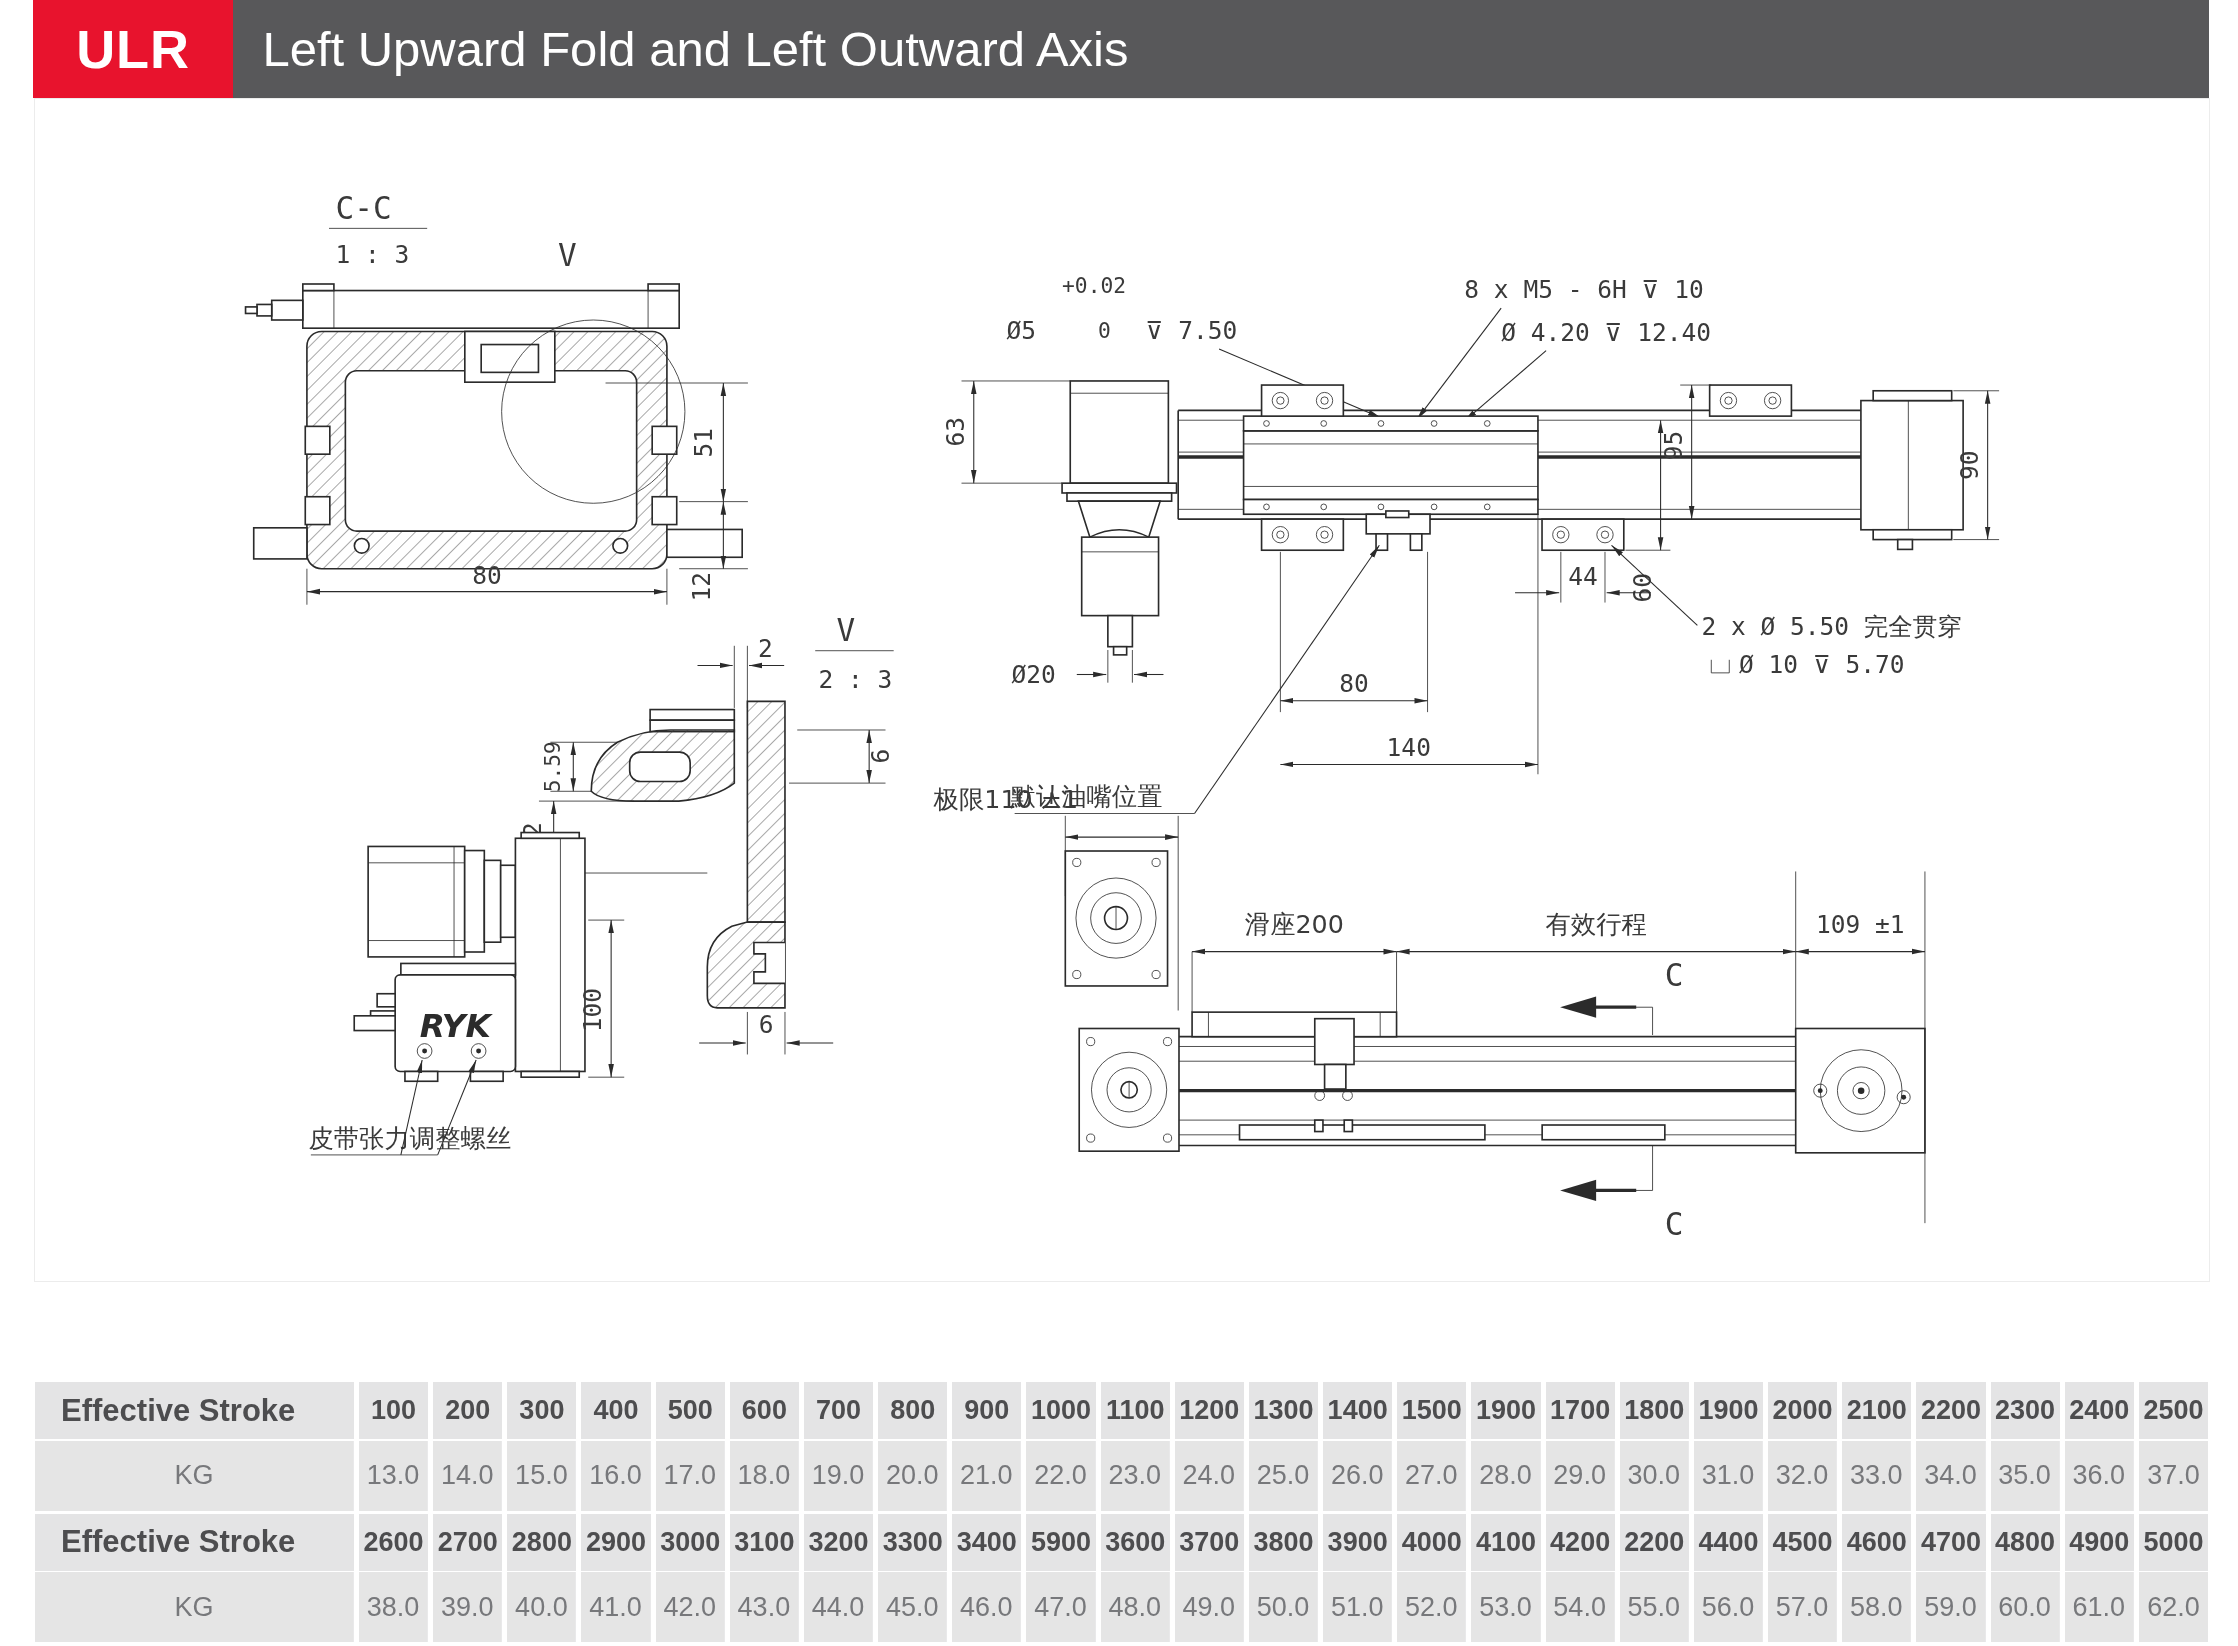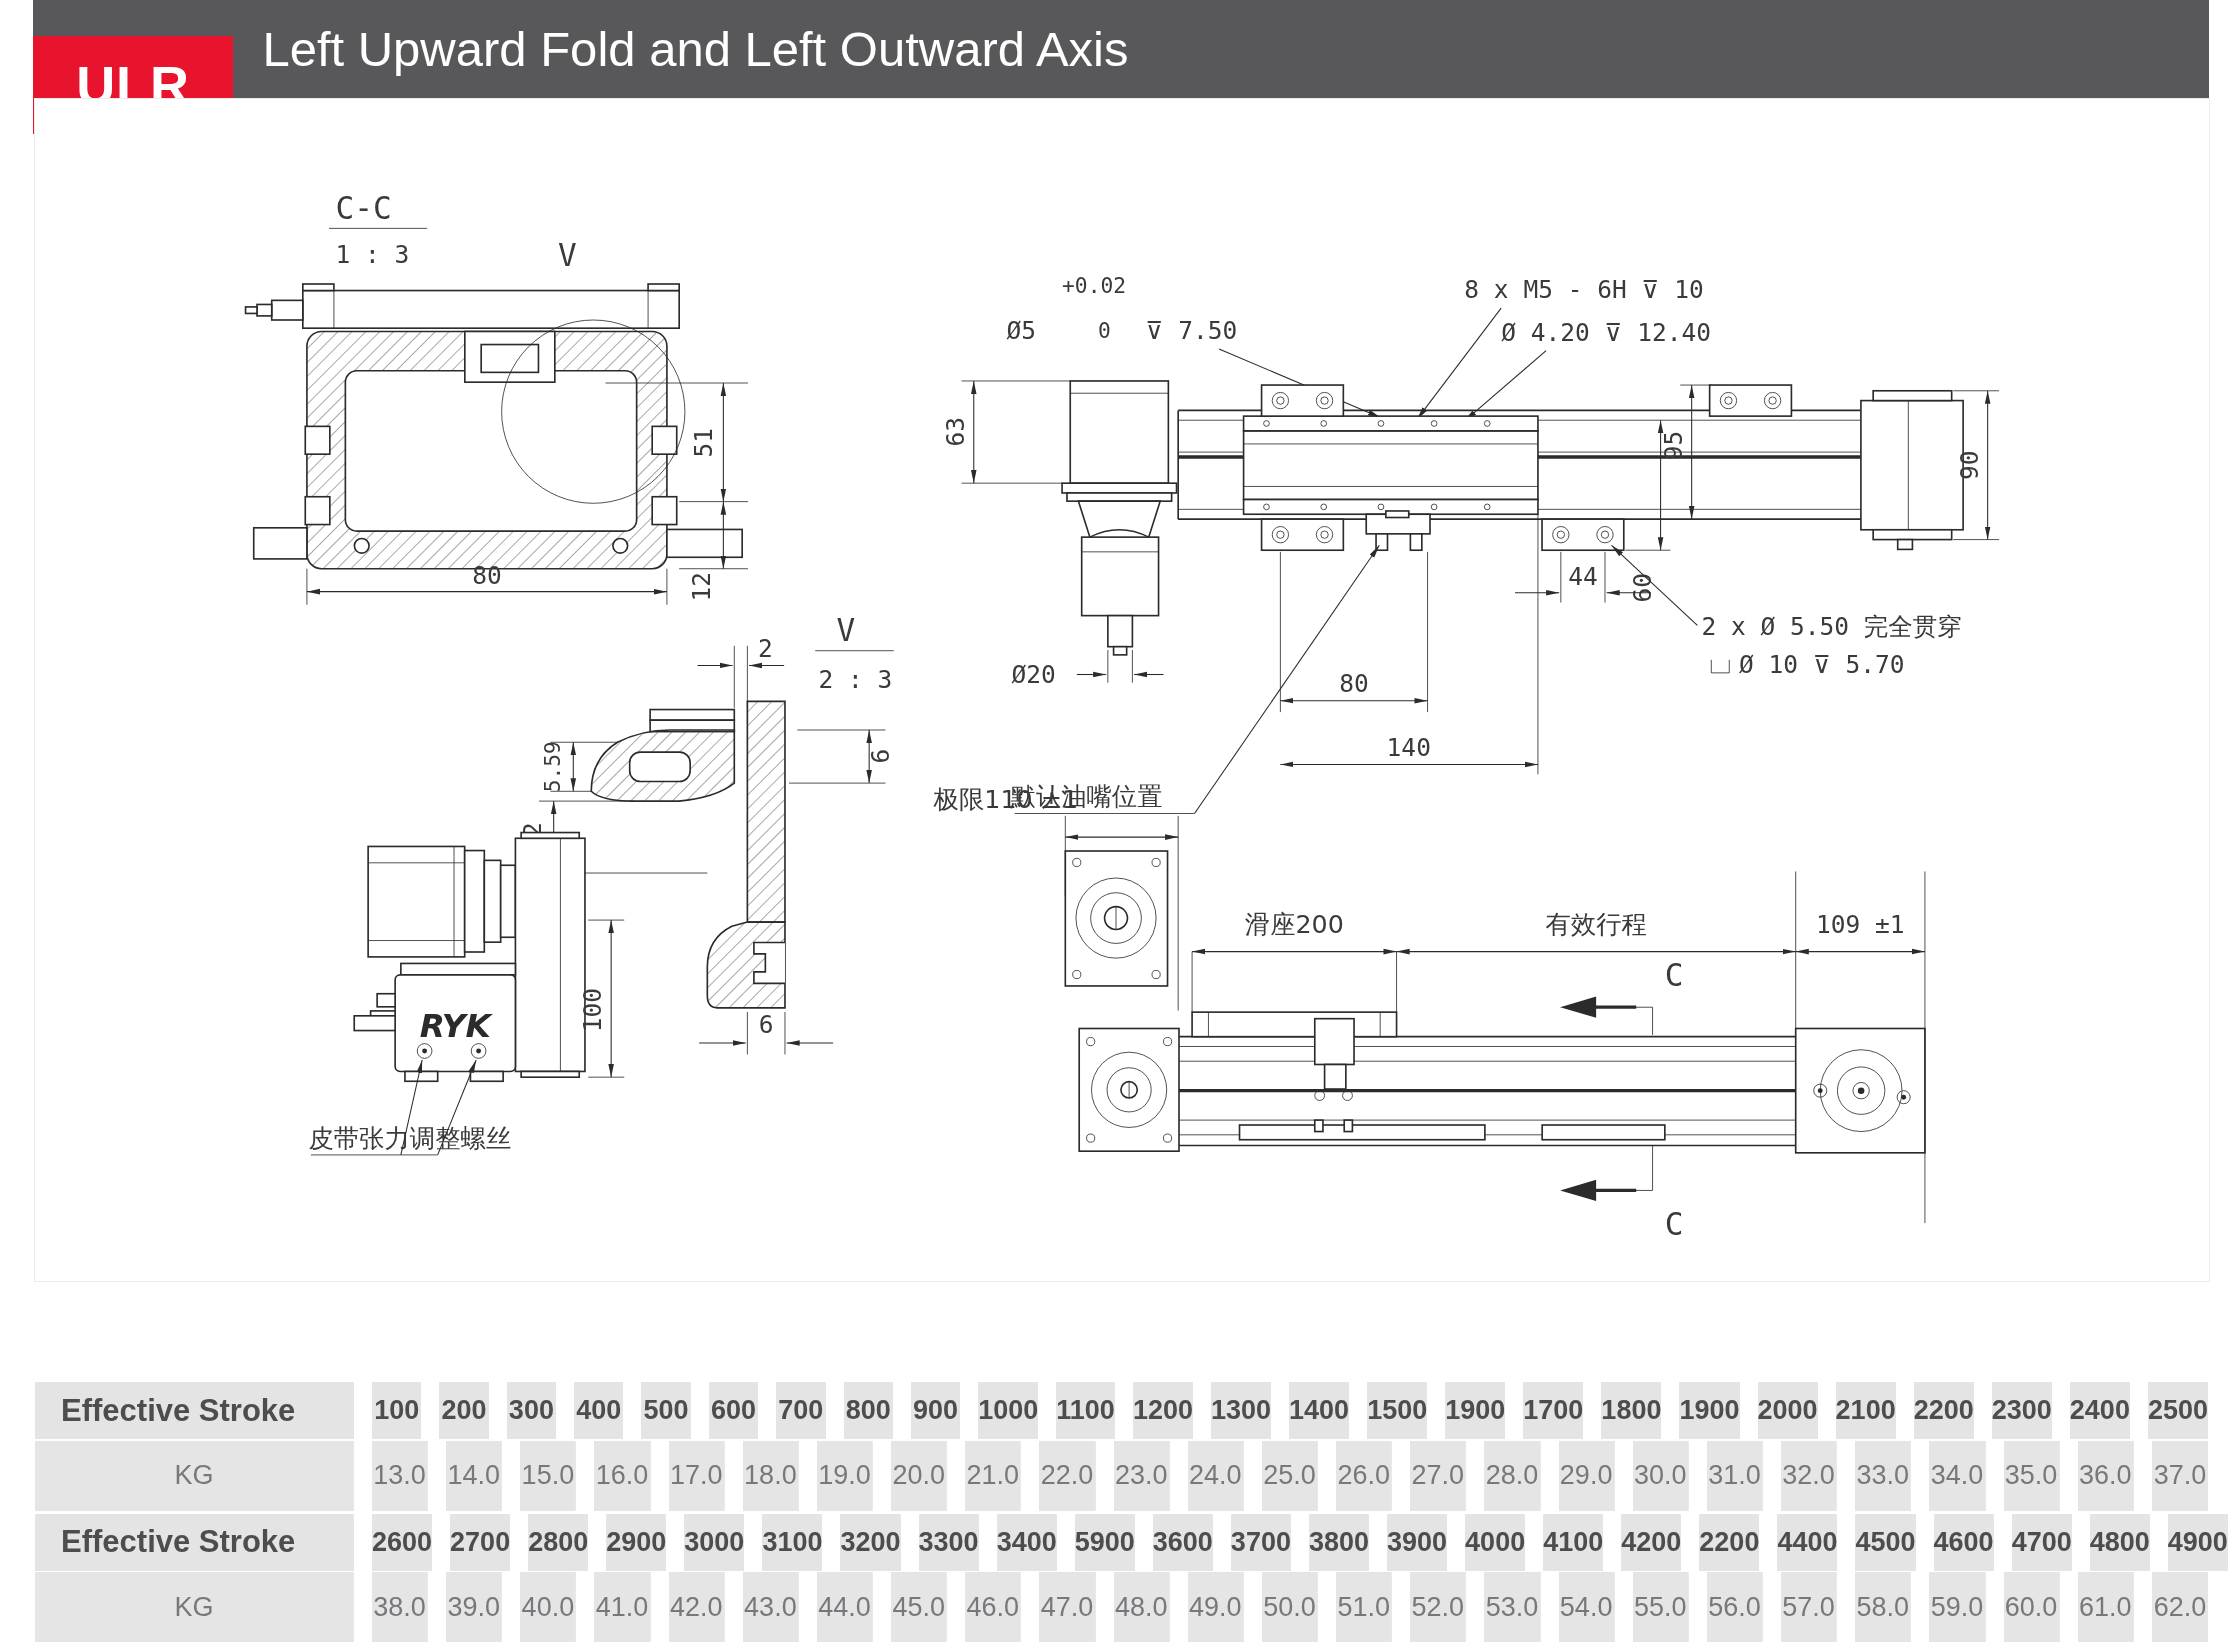--- a/index.html
+++ b/index.html
@@ -3,21 +3,21 @@
 <meta charset="utf-8">
 <style>
   html,body{margin:0;padding:0;background:#fff;}
   .page{position:relative;width:2239px;height:1646px;background:#ffffff;
         font-family:"Liberation Sans",sans-serif;overflow:hidden;}
 
   
   .hdr{position:absolute;left:33px;top:0;width:2176px;height:98px;background:#58585A;}
   .badge{position:absolute;left:0;top:0;width:200px;height:98px;background:#E8132D;
          color:#fff;font-size:54px;font-weight:bold;letter-spacing:0.8px;
-         display:flex;align-items:center;justify-content:center;margin-top:36px;}
+         display:flex;align-items:center;justify-content:center;}
   .htitle{position:absolute;left:200px;top:0;height:98px;display:flex;align-items:center;
           padding-left:29.4px;color:#fff;font-size:49px;font-weight:400;white-space:nowrap;}
 
   
   .canvas{position:absolute;left:34px;top:98px;width:2174px;height:1182px;
           border:0.8px solid #ECECEC;background:#fff;}
   svg.cad{position:absolute;overflow:visible;}
   .ln{stroke:#2b2b2b;stroke-width:2;fill:none}
   .lw{stroke:#2b2b2b;stroke-width:2;fill:#fff}
   .thin{stroke:#2b2b2b;stroke-width:1;fill:none}
@@ -27,21 +27,21 @@
   .hat{stroke:#2b2b2b;stroke-width:2;fill:url(#hatch)}
   .fil{fill:#2b2b2b;stroke:none}
   text.t{font-family:"DejaVu Sans Mono","DejaVu Sans",monospace;font-size:30px;fill:#3a3a3a;stroke:none}
   text.ts{font-size:26px}
   text.tb{font-size:38px}
   text.zh{font-family:"DejaVu Sans",sans-serif;font-size:31px;fill:#3a3a3a;stroke:none}
   .mid{text-anchor:middle}
 
   
   .twrap{position:absolute;left:35px;top:1382px;width:2173px;}
-  .trow{display:grid;grid-template-columns:319px repeat(25,1fr);column-gap:18px;}
+  .trow{display:grid;grid-template-columns:319px repeat(25,1fr);column-gap:5px;}
   .thead{height:57px;margin-bottom:1.6px;}
   .tkg{height:70px;margin-bottom:3.3px;}
   .tcell{display:flex;align-items:center;justify-content:center;}
   .thead .tcell{background:#E4E4E5;color:#4D4D4F;font-weight:bold;font-size:27px;}
   .thead .hlabel{justify-content:flex-start;padding-left:26px;font-size:31px;}
   .tkg .tcell{background:#e5e5e5;color:#77787B;font-size:27px;border-right:0.8px solid #E9E9EA;}
   .tkg .tcell:last-child{border-right:none;}
 </style>
 </head>
 <body>

